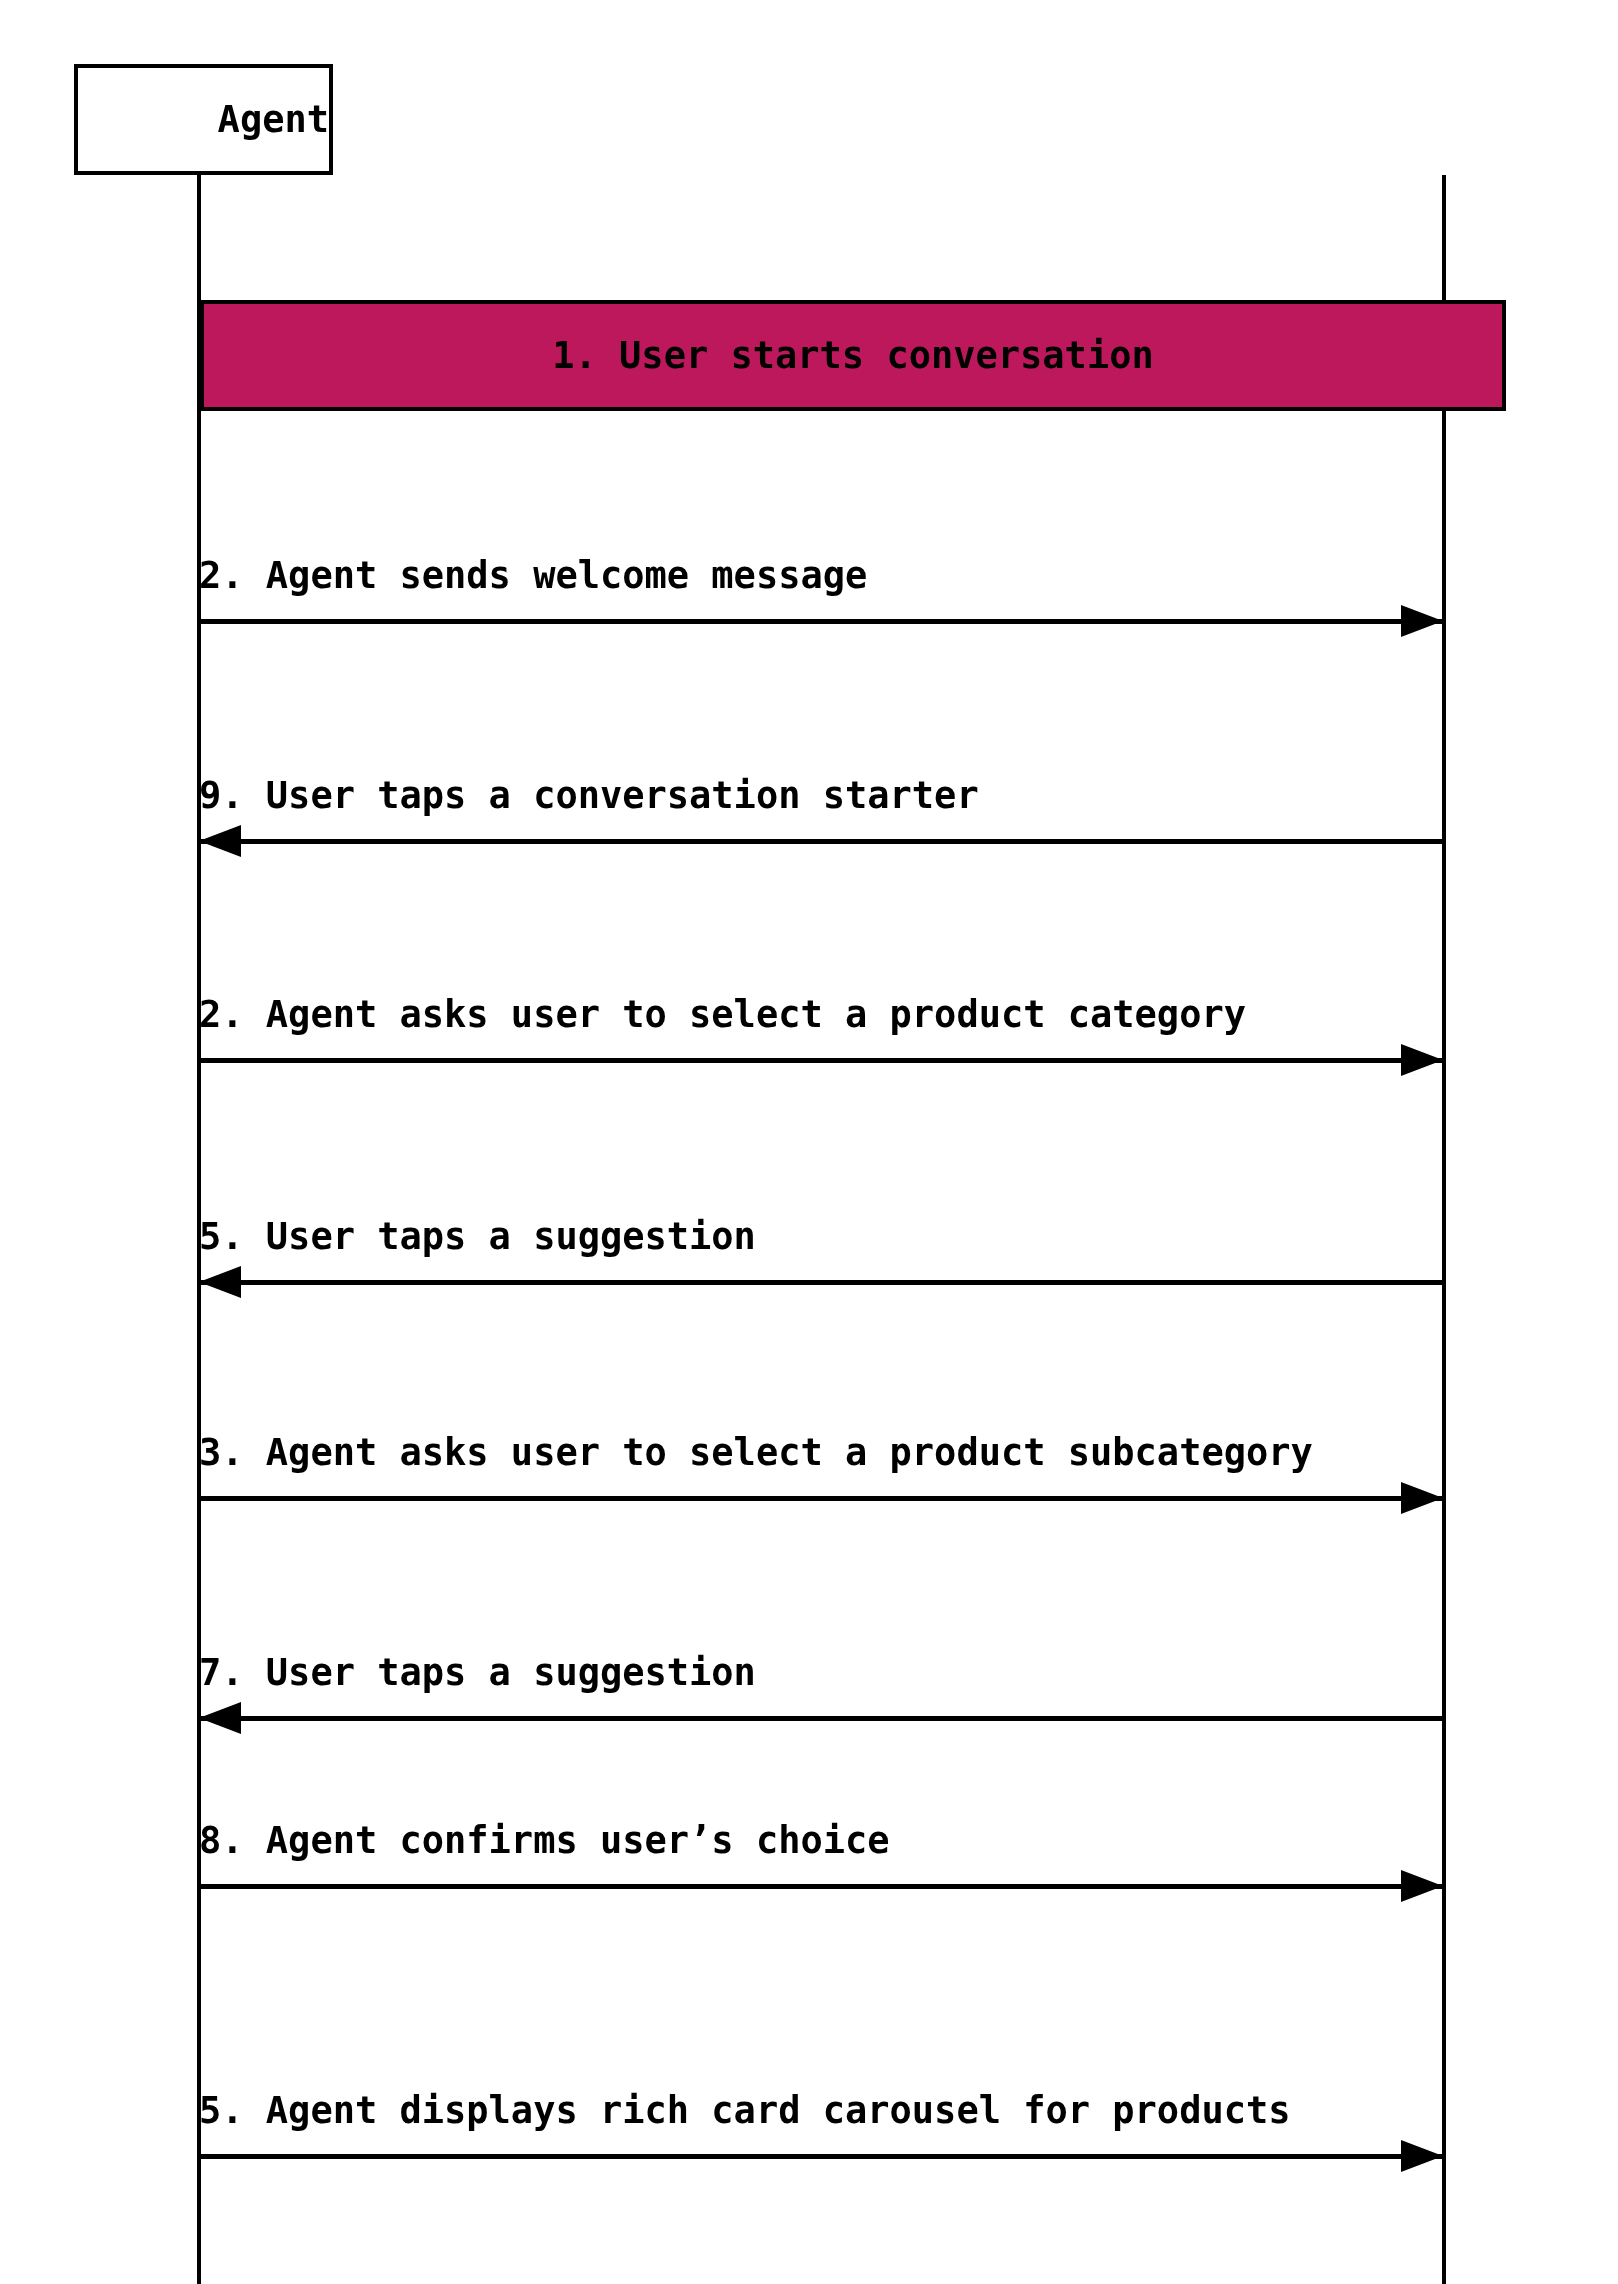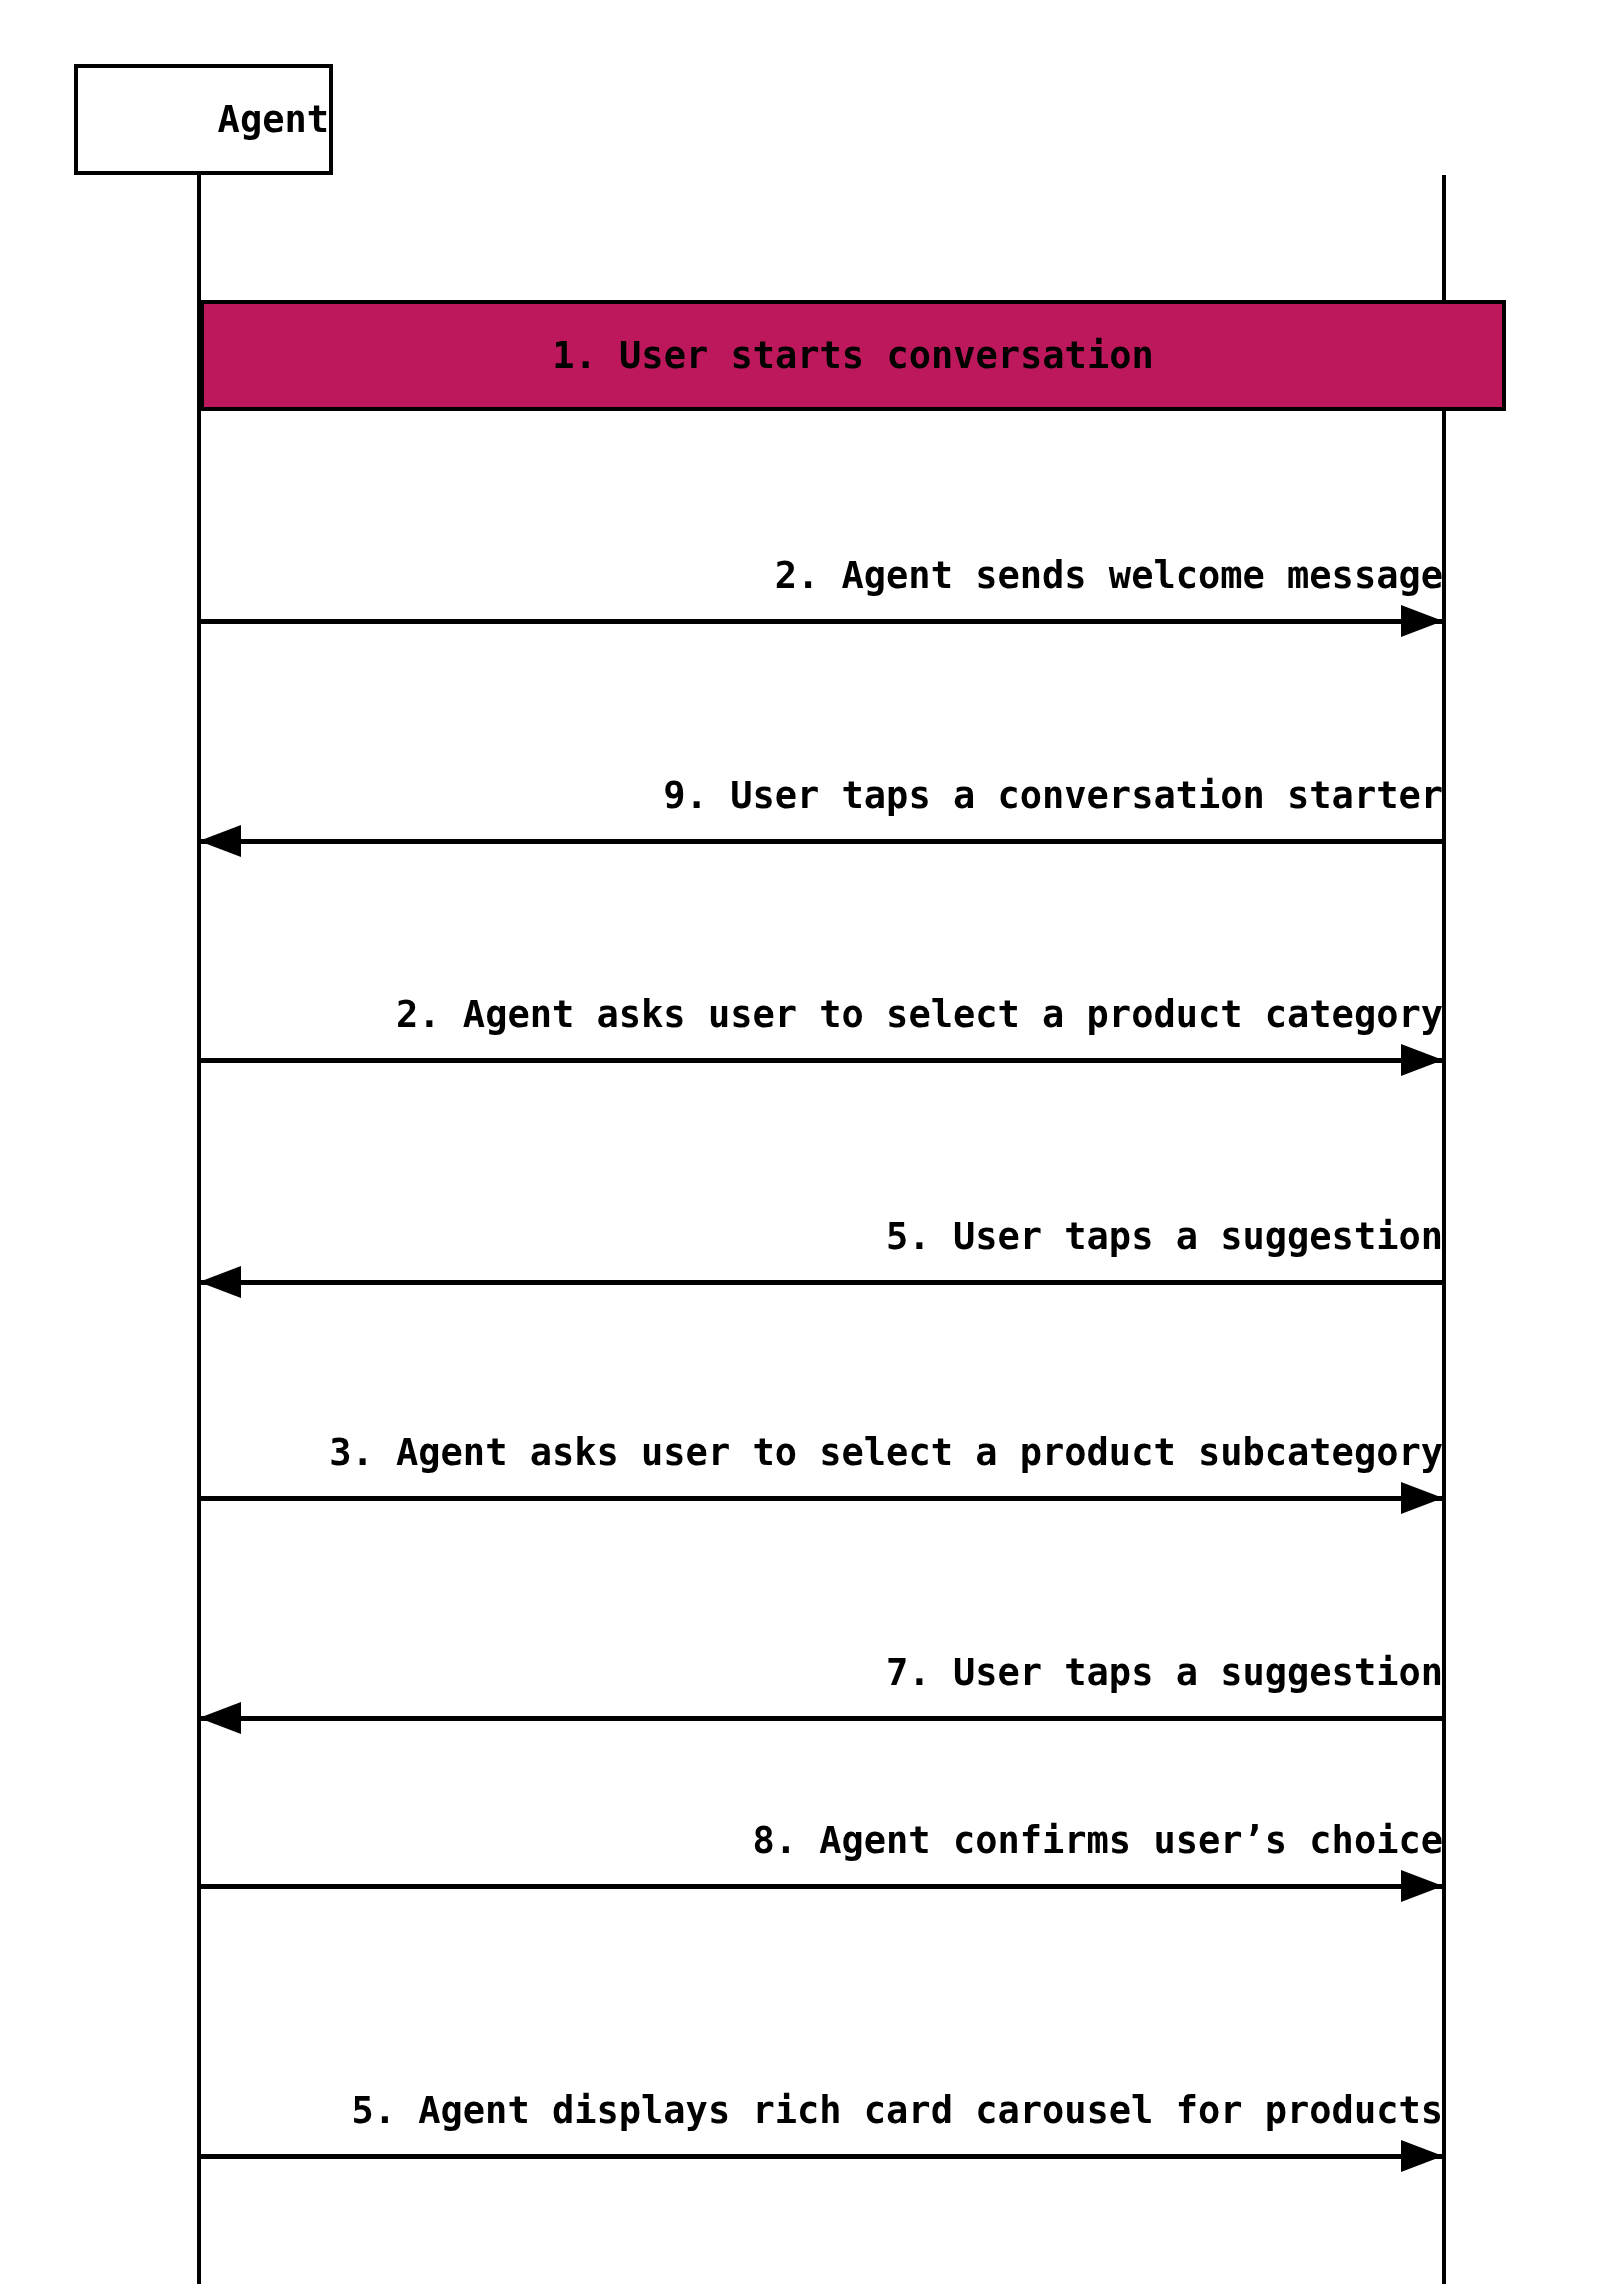--- a/index.html
+++ b/index.html
@@ -60,21 +60,21 @@
     width: 1244px;
     height: 4.6px;
     background: #000000;
     z-index: 1;
   }
   .msg-label {
     position: absolute;
     left: 0;
     right: 0;
     bottom: 24px;
-    text-align: right;
+    text-align: left;
     font-size: 37px;
     font-weight: 600;
     line-height: 48px;
     white-space: pre-line;
     color: #000000;
   }
   .arrowhead {
     position: absolute;
     width: 0;
     height: 0;

